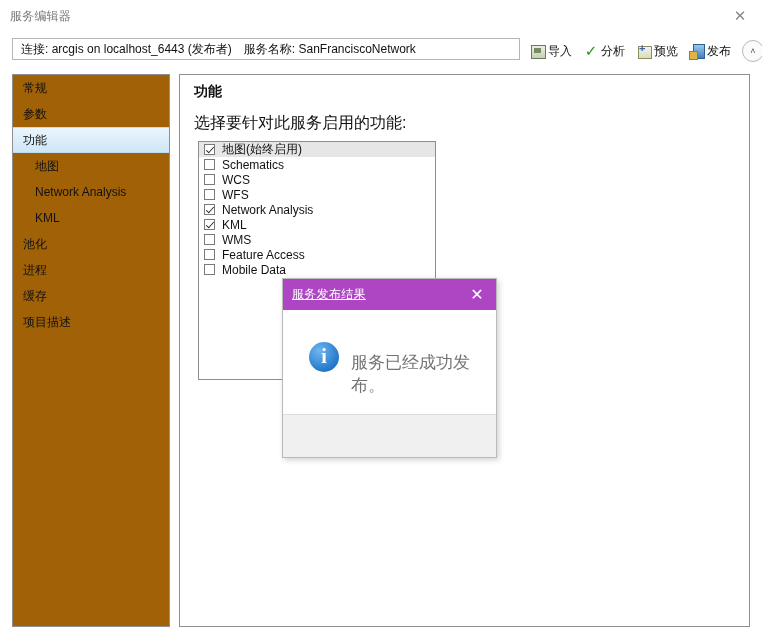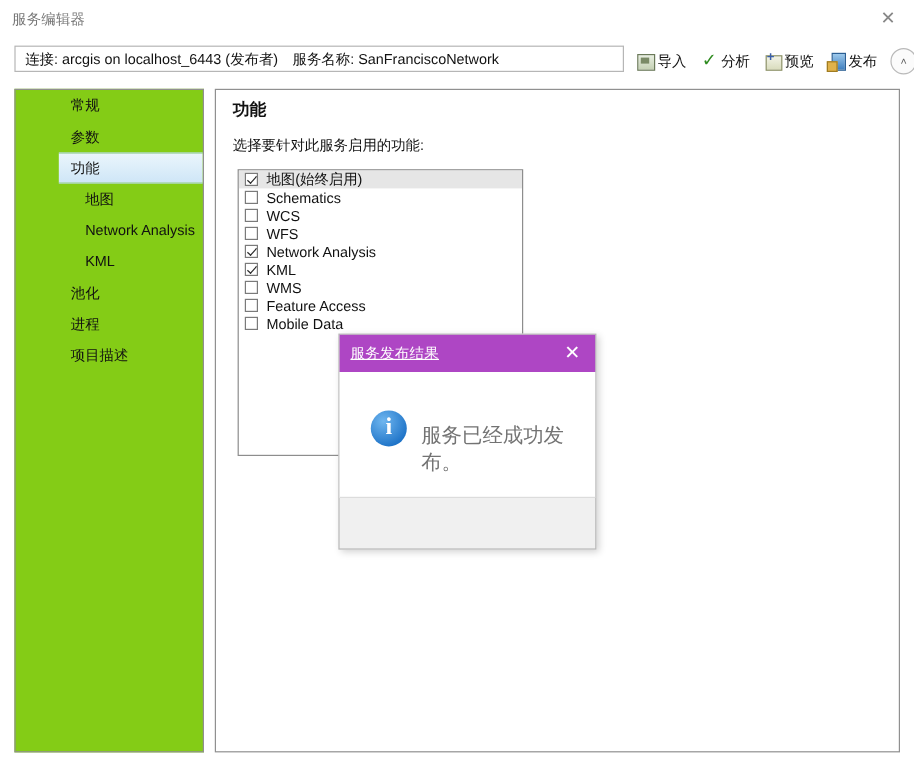--- a/index.html
+++ b/index.html
@@ -149,25 +149,24 @@
     margin-left: 2px;
     cursor: default;
   }
 
   
   .sidebar {
     position: absolute;
     left: 12px; top: 74px;
     width: 158px;
     height: 553px;
-    background: #84cc16;
+    background: #a16207;
     border: 1px solid #909090;
     box-sizing: border-box;
     overflow: hidden;
-    padding-left: 36px;
   }
   .side-item {
     height: 26px;
     display: flex;
     align-items: center;
     padding-left: 10px;
     font-size: 12px;
     color: #111111;
     cursor: default;
     box-sizing: border-box;
@@ -192,21 +191,21 @@
   .content-title {
     position: absolute;
     left: 14px; top: 8px;
     font-size: 14px;
     font-weight: bold;
     color: #111111;
   }
   .content-desc {
     position: absolute;
     left: 14px; top: 38px;
-    font-size: 12px;
+    font-size: 16px;
     color: #111111;
   }
 
   .capability-list {
     position: absolute;
     left: 18px; top: 66px;
     width: 238px;
     height: 239px;
     border: 1px solid #8d8d8d;
     background: #ffffff;
@@ -388,20 +387,23 @@
       <span>Network Analysis</span>
     </div>
     <div class="side-item sub">
       <span>KML</span>
     </div>
     <div class="side-item">
       <span>池化</span>
     </div>
     <div class="side-item">
       <span>进程</span>
+    </div>
+    <div class="side-item">
+      <span>缓存</span>
     </div>
     <div class="side-item">
       <span>项目描述</span>
     </div>
   </div>
 
 <div class="content">
   <div class="content-title">功能</div>
   <div class="content-desc">选择要针对此服务启用的功能:</div>
   <div class="capability-list" id="cap-list">

